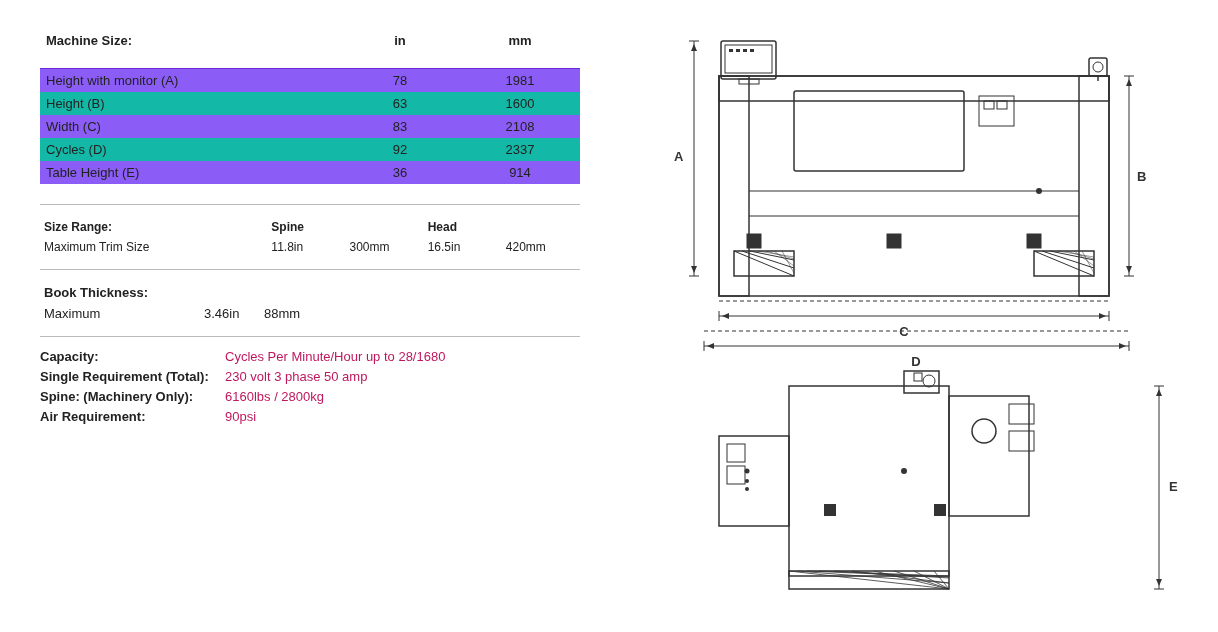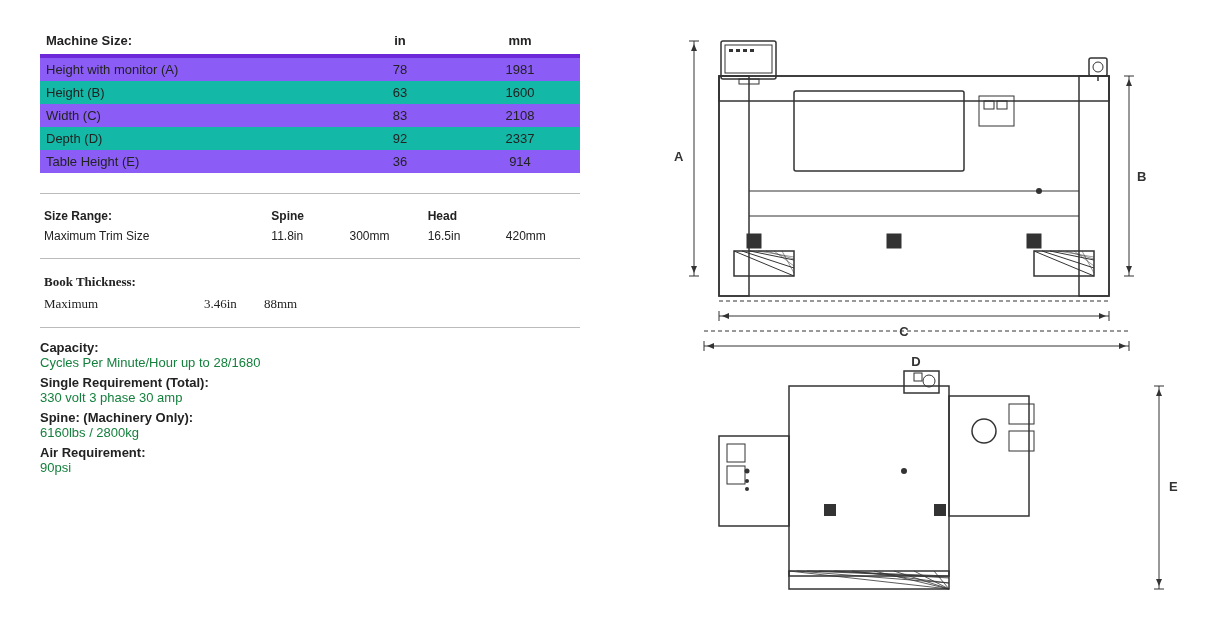--- a/index.html
+++ b/index.html
@@ -49,22 +49,22 @@
     .machine-size-table td.num {
       text-align: center;
     }
     .machine-size-table tr.shaded {
       background: #8b5cf6;
     }
     .machine-size-table tr.white {
       background: #14b8a6;
     }
     .header-row th {
-      border-bottom: 4px solid #6d28d9;
-      padding-bottom: 6px;
+      border-bottom: 1px solid #6d28d9;
+      padding-bottom: 20px;
     }
 
     .section-divider {
       border: none;
       border-top: 1px solid #bbb;
       margin: 12px 0;
     }
 
     
     .size-range-table {
@@ -84,48 +84,46 @@
       width: 160px;
     }
     .size-range-table td.val {
       width: 55px;
     }
 
     
     .book-thickness-table {
       width: 100%;
       border-collapse: collapse;
-      font-family: Liberation Serif, serif;
     }
     .book-thickness-table td {
       padding: 3px 4px;
       font-size: 13px;
     }
     .book-thickness-table td.label {
       width: 160px;
     }
 
     
     .info-section {
       margin-top: 10px;
     }
     .info-row {
       display: flex;
       align-items: baseline;
       margin-bottom: 5px;
       font-size: 13px;
-      flex-direction: column;
     }
     .info-label {
       font-weight: bold;
       min-width: 185px;
       flex-shrink: 0;
     }
     .info-value {
-      color: #15803d;
+      color: #be185d;
     }
 
     
     .diagram-svg {
       width: 560px;
       height: 600px;
     }
   </style>
 </head>
 <body>
@@ -150,21 +148,21 @@
       <td>Height (B)</td>
       <td class="num">63</td>
       <td class="num">1600</td>
     </tr>
         <tr class="shaded">
       <td>Width (C)</td>
       <td class="num">83</td>
       <td class="num">2108</td>
     </tr>
         <tr class="white">
-      <td>Depth (D)</td>
+      <td>Cycles (D)</td>
       <td class="num">92</td>
       <td class="num">2337</td>
     </tr>
         <tr class="shaded">
       <td>Table Height (E)</td>
       <td class="num">36</td>
       <td class="num">914</td>
     </tr>
       </tbody>
   </table>
@@ -207,21 +205,21 @@
 
   <hr class="section-divider">
 
   <div class="info-section">
     <div class="info-row">
       <span class="info-label">Capacity:</span>
       <span class="info-value">Cycles Per Minute/Hour up to 28/1680</span>
     </div>
     <div class="info-row">
       <span class="info-label">Single Requirement (Total):</span>
-      <span class="info-value">330 volt 3 phase  30 amp</span>
+      <span class="info-value">230 volt 3 phase  50 amp</span>
     </div>
     <div class="info-row">
       <span class="info-label">Spine: (Machinery Only):</span>
       <span class="info-value">6160lbs / 2800kg</span>
     </div>
     <div class="info-row">
       <span class="info-label">Air Requirement:</span>
       <span class="info-value">90psi</span>
     </div>
   </div>

